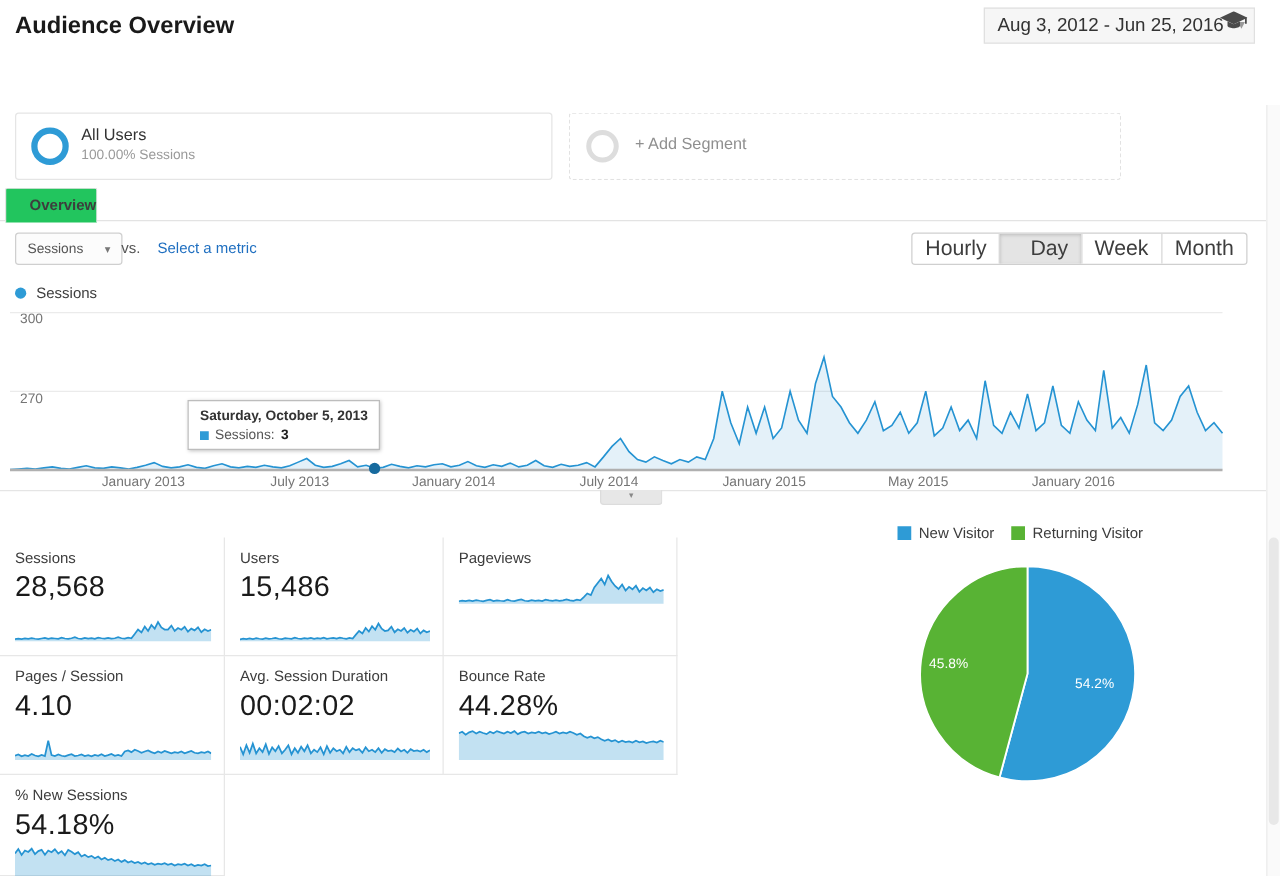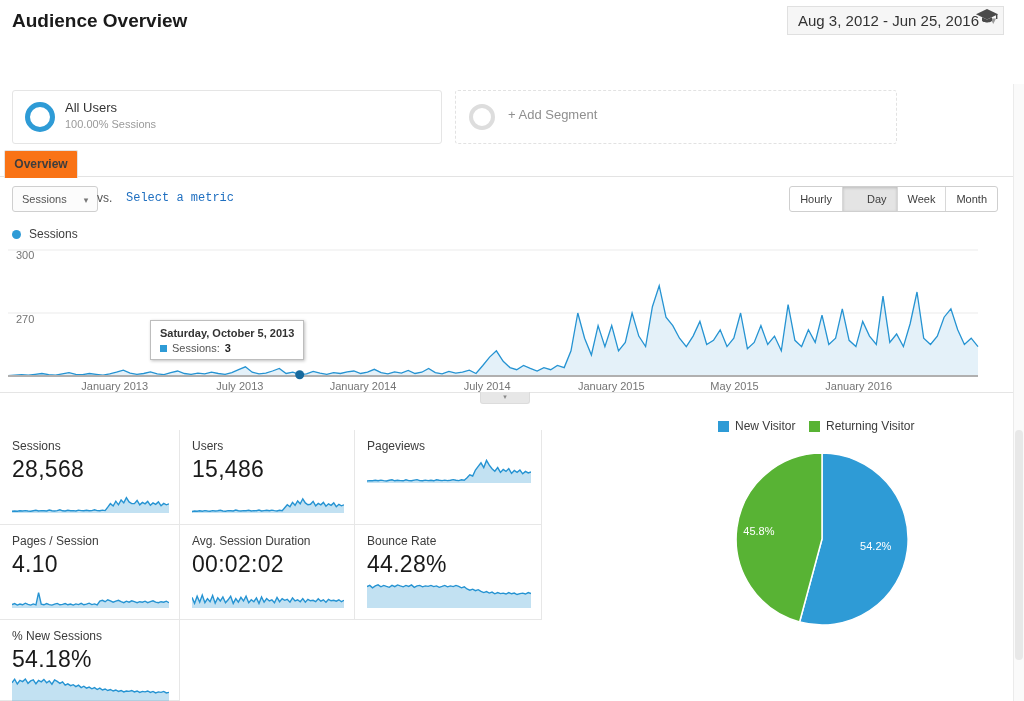--- a/index.html
+++ b/index.html
@@ -21,32 +21,32 @@
   
   .seg-card{left:12px;top:90px;width:428px;height:52px;background:#fff;border:1px solid #e5e5e5;
             border-radius:3px;cursor:pointer;}
   .seg-ring{position:absolute;left:12px;top:11px;width:20px;height:20px;border:5px solid #2e9bd6;border-radius:50%;}
   .seg-title{position:absolute;left:52px;top:9px;font-size:13px;color:#333;}
   .seg-sub{position:absolute;left:52px;top:27px;font-size:11px;color:#9a9a9a;}
   .seg-add{left:455px;top:90px;width:440px;height:52px;border:1px dashed #e2e2e2;border-radius:3px;cursor:pointer;}
   .add-ring{position:absolute;left:13px;top:13px;width:18px;height:18px;border:4px solid #ddd;border-radius:50%;}
   .add-label{position:absolute;left:52px;top:16px;font-size:13px;color:#8f8f8f;}
   
-  .tab{left:4px;top:150px;width:72px;height:27px;background:#f97316;border:1px solid #e3e3e3;border-bottom:none;
-       border-radius:2px 2px 0 0;text-align:center;line-height:26px;font-size:12px;font-weight:bold;color:#3d3d3d;z-index:2;cursor:pointer;}
+  .tab{left:4px;top:150px;width:72px;height:27px;background:#22c55e;border:1px solid #e3e3e3;border-bottom:none;
+       border-radius:2px 2px 0 0;text-align:right;line-height:26px;font-size:12px;font-weight:bold;color:#3d3d3d;z-index:2;cursor:pointer;}
   .tabline{left:0;top:176px;width:1013px;border-top:1px solid #e3e3e3;}
   
   .metric-select{left:12px;top:186px;height:24px;line-height:24px;background:#fcfcfc;border:1px solid #cfcfcf;
                  border-radius:3px;padding:0 9px;font-size:11px;color:#555;cursor:pointer;}
   .metric-select .caret{color:#777;font-size:9px;margin-left:14px;}
   .vs{left:97px;top:191px;font-size:12px;color:#555;}
   .sel-metric{left:126px;top:191px;font-size:12px;cursor:pointer;}
   .granu{right:26px;top:186px;display:flex;height:26px;border:1px solid #cfcfcf;border-radius:3px;
          overflow:hidden;background:#fff;box-sizing:border-box;}
-  .gbtn{padding:0 10px;font-size:11px;color:#3d3d3d;line-height:24px;border-left:1px solid #d8d8d8;cursor:pointer;}
+  .gbtn{padding:0 10px;font-size:17px;color:#3d3d3d;line-height:24px;border-left:1px solid #d8d8d8;cursor:pointer;}
   .gbtn:first-child{border-left:none;}
   .gbtn.active{background:#e4e4e4;box-shadow:inset 0 1px 3px rgba(0,0,0,.18);padding-left:24px;}
   
   .legend{left:12px;top:227px;display:flex;align-items:center;gap:8px;}
   .legend-dot{width:9px;height:9px;border-radius:50%;background:#2e9bd6;}
   .legend-label{font-size:12px;color:#3d3d3d;}
   .ylab{left:16px;font-size:11px;color:#757575;}
   .chart-svg{left:8px;top:246px;}
   .xlabels{left:0;top:380px;width:1013px;height:14px;}
   .xlab{position:absolute;transform:translateX(-50%);font-size:11px;color:#757575;white-space:nowrap;}
@@ -106,21 +106,21 @@
   </div>
 
   <div class="abs tab">Overview</div>
   <div class="abs tabline"></div>
 
   <div class="abs metric-select">
     <span>Sessions</span>
     <span class="caret">▾</span>
   </div>
   <span class="abs vs">vs.</span>
-  <a class="abs sel-metric" style="color: rgb(31, 111, 192); font-family: Liberation Mono, monospace;">Select a metric</a>
+  <a class="abs sel-metric" style="color: rgb(31, 111, 192);">Select a metric</a>
   <div class="abs granu">
     <span class="gbtn">Hourly</span>
     <span class="gbtn active">Day</span>
     <span class="gbtn">Week</span>
     <span class="gbtn">Month</span>
   </div>
 
   <div class="abs legend">
     <span class="legend-dot"></span>
     <span class="legend-label">Sessions</span>

